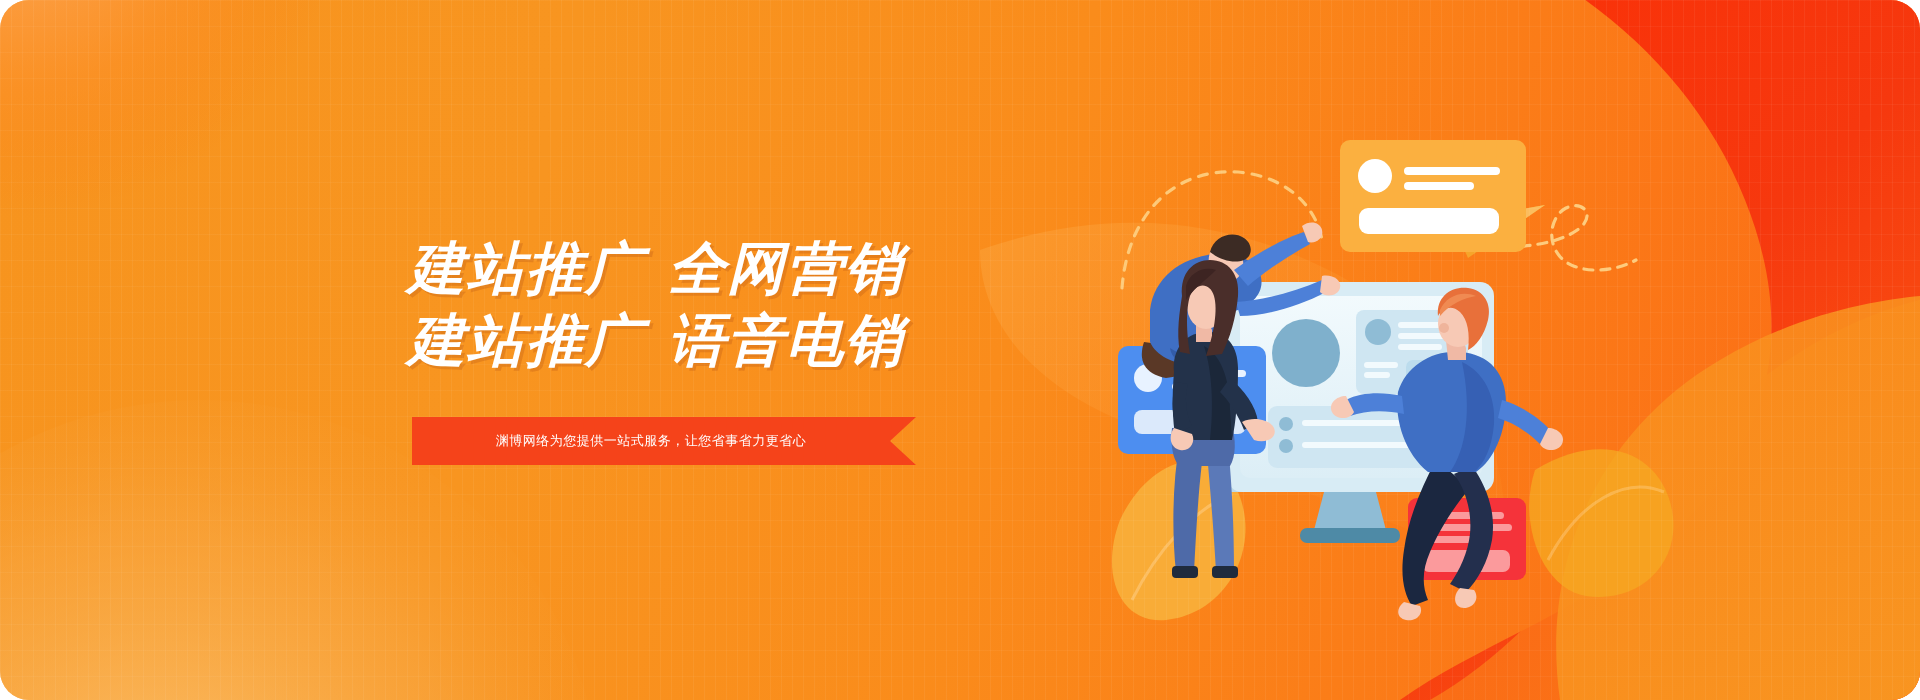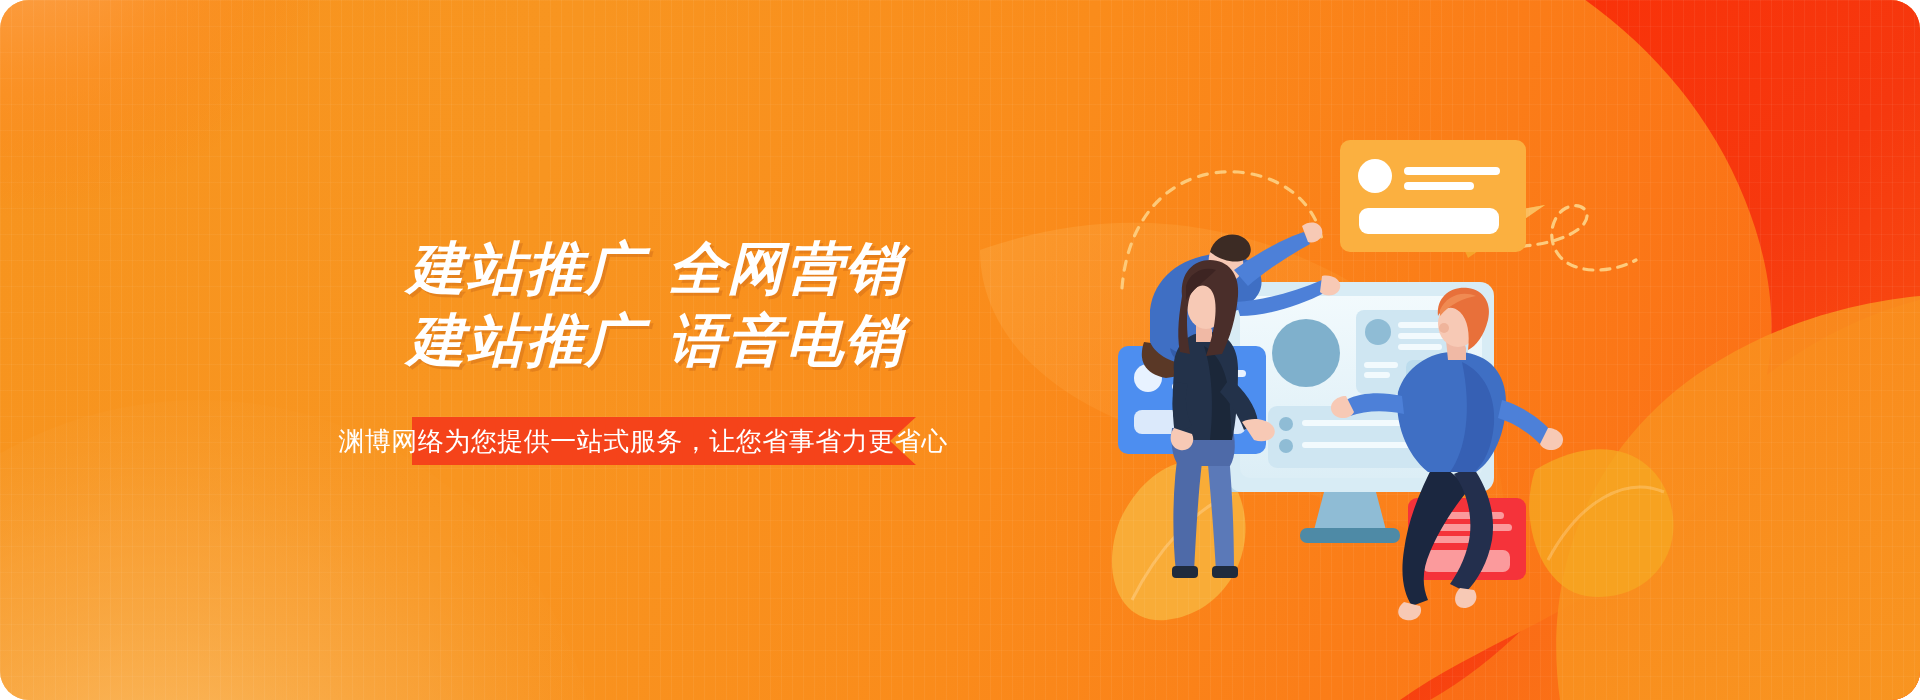--- a/index.html
+++ b/index.html
@@ -52,24 +52,25 @@
     left:412px;top:417px;
     width:504px;height:48px;
   }
   .ribbon-bg{position:absolute;inset:0;width:100%;height:100%;display:block;}
   .ribbon-text{
     position:absolute;
     left:0;top:0;
     width:462px;height:48px;
     display:flex;align-items:center;justify-content:center;
     color:#ffffff;
-    font-size:26px;
+    font-size:13px;
     letter-spacing:.5px;
     white-space:nowrap;
     font-family:"Liberation Sans","DejaVu Sans",sans-serif;
+    padding-left:8px;
   }
 
   
   .illustration{
     position:absolute;
     left:1110px;top:110px;
     width:480px;height:520px;
   }
   .illus-svg{width:480px;height:520px;display:block;}
 </style>

